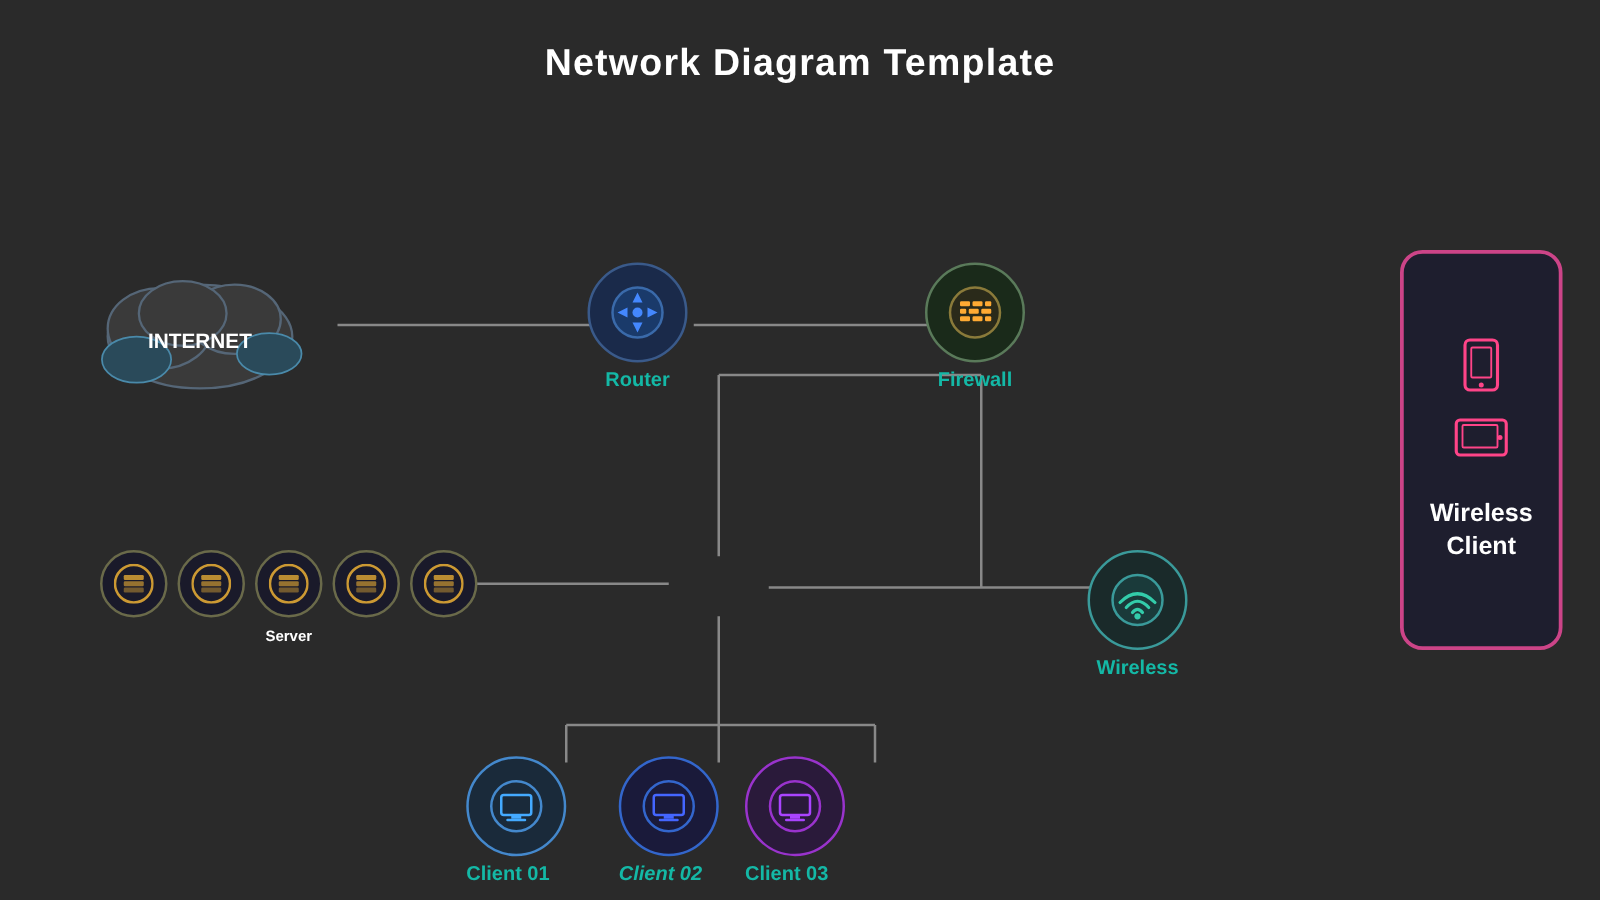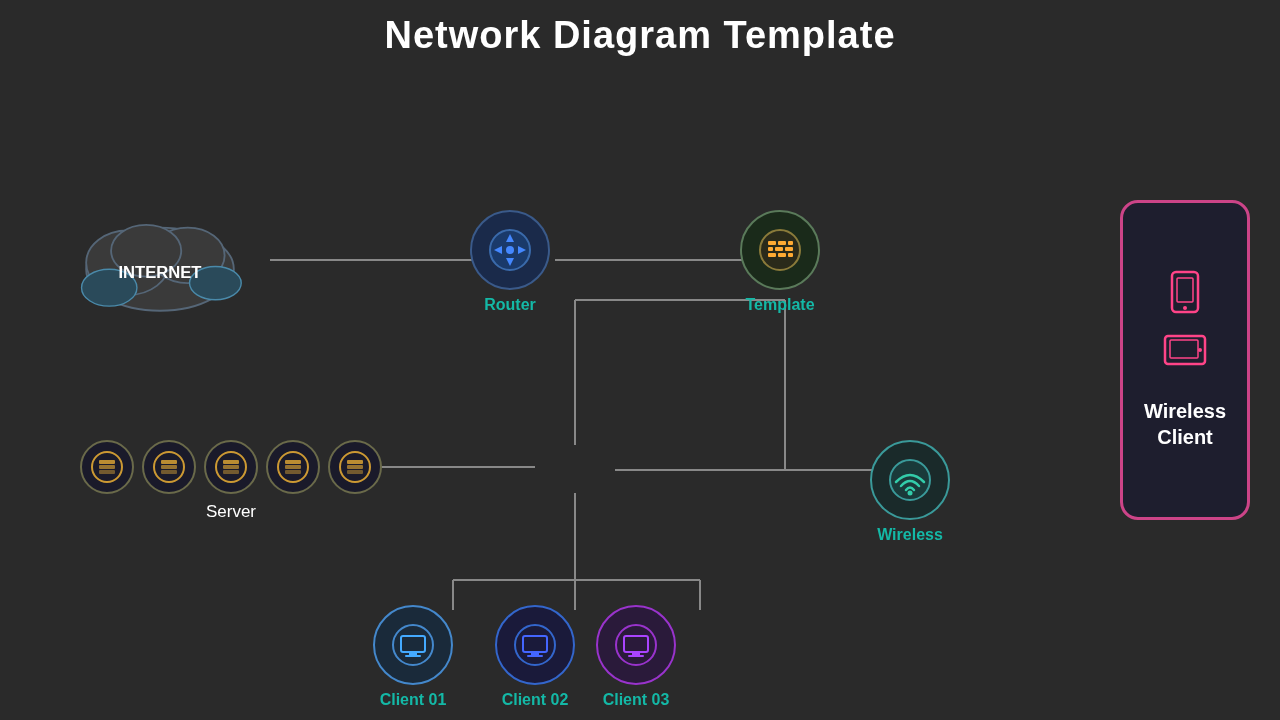--- a/index.html
+++ b/index.html
@@ -7,23 +7,23 @@
       width: 1280px;
       height: 720px;
       background: #2a2a2a;
       font-family: 'Segoe UI', Arial, sans-serif;
       overflow: hidden;
       position: relative;
     }
     .title {
       text-align: center;
       color: #ffffff;
-      font-size: 38px;
+      font-size: 30px;
       font-weight: 700;
-      padding-top: 14px;
+      padding-top: 34px;
       letter-spacing: 1px;
     }
     .diagram-area {
       position: absolute;
       top: 100px;
       left: 0;
       width: 1200px;
       height: 620px;
     }
     
@@ -127,32 +127,31 @@
       height: 54px;
       background: #1a1a2a;
       border: 2px solid #6a6a4a;
     }
     .servers-row {
       display: flex;
       gap: 8px;
     }
     .server-label {
       color: #ffffff;
-      font-size: 17px;
-      font-weight: 400;
+      font-size: 12px;
+      font-weight: 700;
       margin-top: 8px;
       text-align: center;
       width: 100%;
     }
     
     .client-node {
       position: absolute;
       display: flex;
       flex-direction: column;
-      align-items: center;
     }
     .client-circle {
       width: 80px;
       height: 80px;
       background: #1a1a2a;
       border: 2px solid #4a4a6a;
     }
     
     .wireless-client-box {
       position: absolute;
@@ -258,21 +257,21 @@
         <rect x="20" y="13" width="8" height="4" rx="1" fill="#ffaa33"></rect>
         <rect x="30" y="13" width="5" height="4" rx="1" fill="#ffaa33"></rect>
         <rect x="10" y="19" width="5" height="4" rx="1" fill="#ffaa33"></rect>
         <rect x="17" y="19" width="8" height="4" rx="1" fill="#ffaa33"></rect>
         <rect x="27" y="19" width="8" height="4" rx="1" fill="#ffaa33"></rect>
         <rect x="10" y="25" width="8" height="4" rx="1" fill="#ffaa33"></rect>
         <rect x="20" y="25" width="8" height="4" rx="1" fill="#ffaa33"></rect>
         <rect x="30" y="25" width="5" height="4" rx="1" fill="#ffaa33"></rect>
       </svg>
     </div>
-    <span class="node-label">Template</span>
+    <span class="node-label">Firewall</span>
   </div>
 
 
   <div class="wireless-node node">
     <div class="circle-node wireless-circle" style="width:80px;height:80px;background:#1a2a2a;border:2px solid #3a9a9a;">
       <svg width="44" height="44" viewBox="0 0 44 44">
         <circle cx="22" cy="22" r="20" fill="#1a3a3a" stroke="#3a9a9a" stroke-width="2"></circle>
 
         <path d="M 8 24 Q 22 10 36 24" stroke="#33ccaa" stroke-width="2.5" fill="none" stroke-linecap="round"></path>
         <path d="M 13 28 Q 22 18 31 28" stroke="#33ccaa" stroke-width="2.5" fill="none" stroke-linecap="round"></path>
@@ -339,21 +338,21 @@
       <svg width="44" height="44" viewBox="0 0 44 44">
         <circle cx="22" cy="22" r="20" fill="#1a2a3a" stroke="#4488cc" stroke-width="2"></circle>
         <rect x="10" y="13" width="24" height="16" rx="2" fill="none" stroke="#44aaff" stroke-width="2"></rect>
         <rect x="18" y="29" width="8" height="3" fill="#44aaff"></rect>
         <rect x="14" y="32" width="16" height="2" rx="1" fill="#44aaff"></rect>
       </svg>
     </div>
     <span class="node-label">Client 01</span>
   </div>
 
-  <div class="client-node" style="position:absolute;left:495px;top:505px;">
+  <div class="client-node" style="position:absolute;left:495px;top:505px;font-style:italic;">
     <div class="circle-node client-circle" style="width:80px;height:80px;background:#1a1a3a;border:2px solid #3366cc;">
       <svg width="44" height="44" viewBox="0 0 44 44">
         <circle cx="22" cy="22" r="20" fill="#1a1a3a" stroke="#3366cc" stroke-width="2"></circle>
         <rect x="10" y="13" width="24" height="16" rx="2" fill="none" stroke="#4466ff" stroke-width="2"></rect>
         <rect x="18" y="29" width="8" height="3" fill="#4466ff"></rect>
         <rect x="14" y="32" width="16" height="2" rx="1" fill="#4466ff"></rect>
       </svg>
     </div>
     <span class="node-label">Client 02</span>
   </div>

